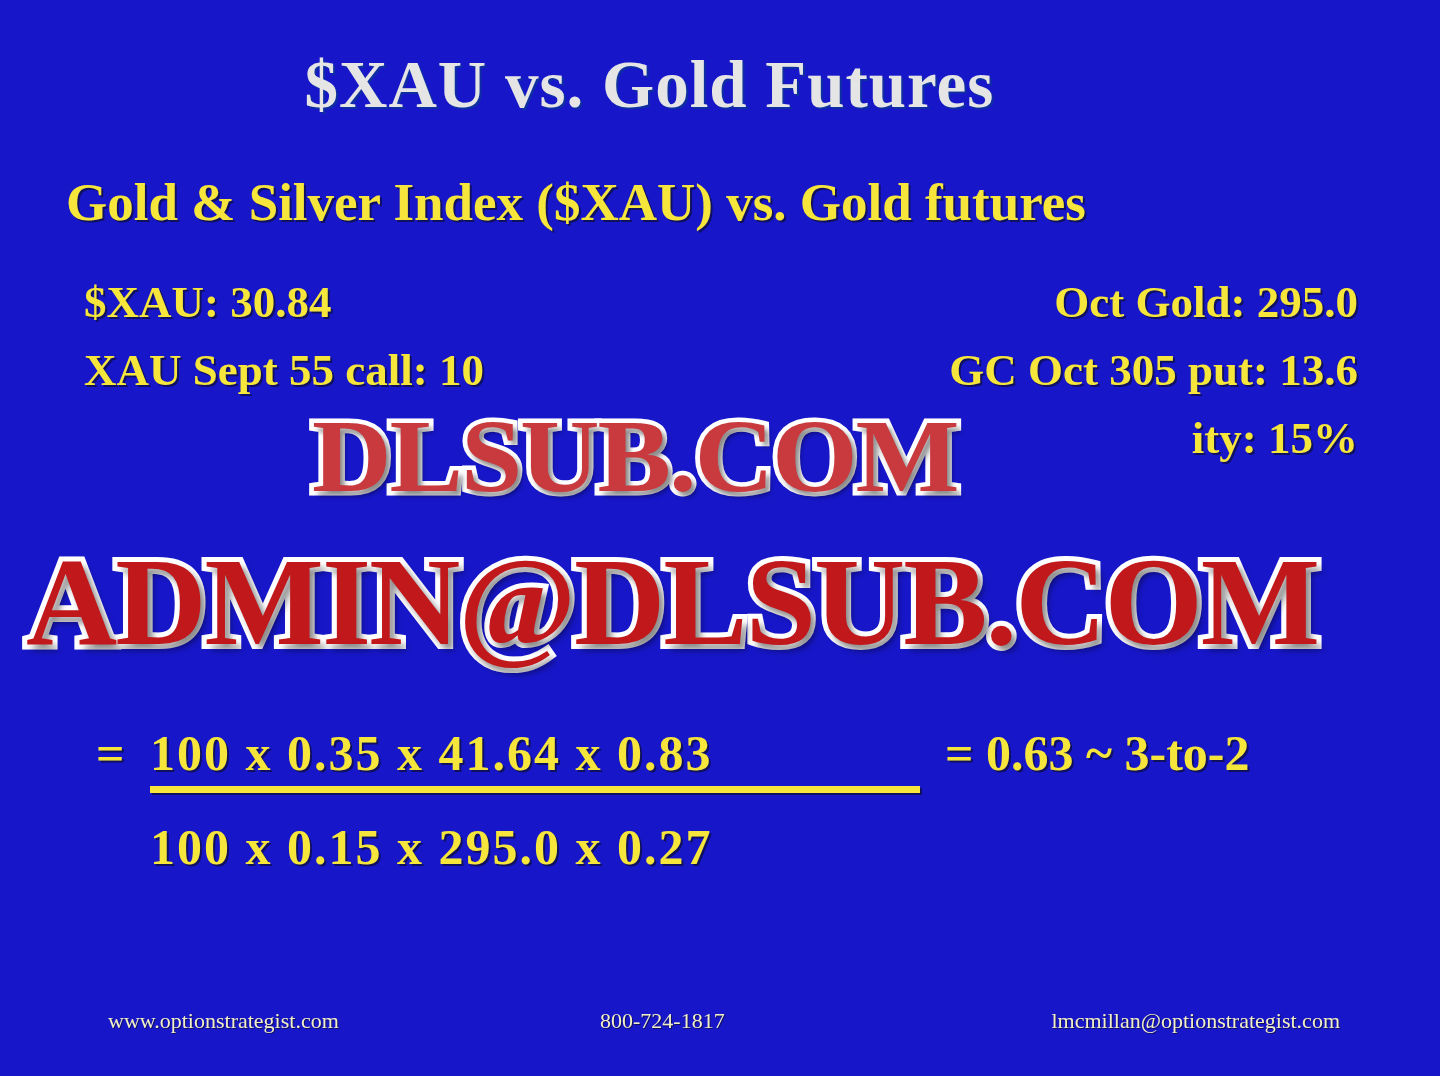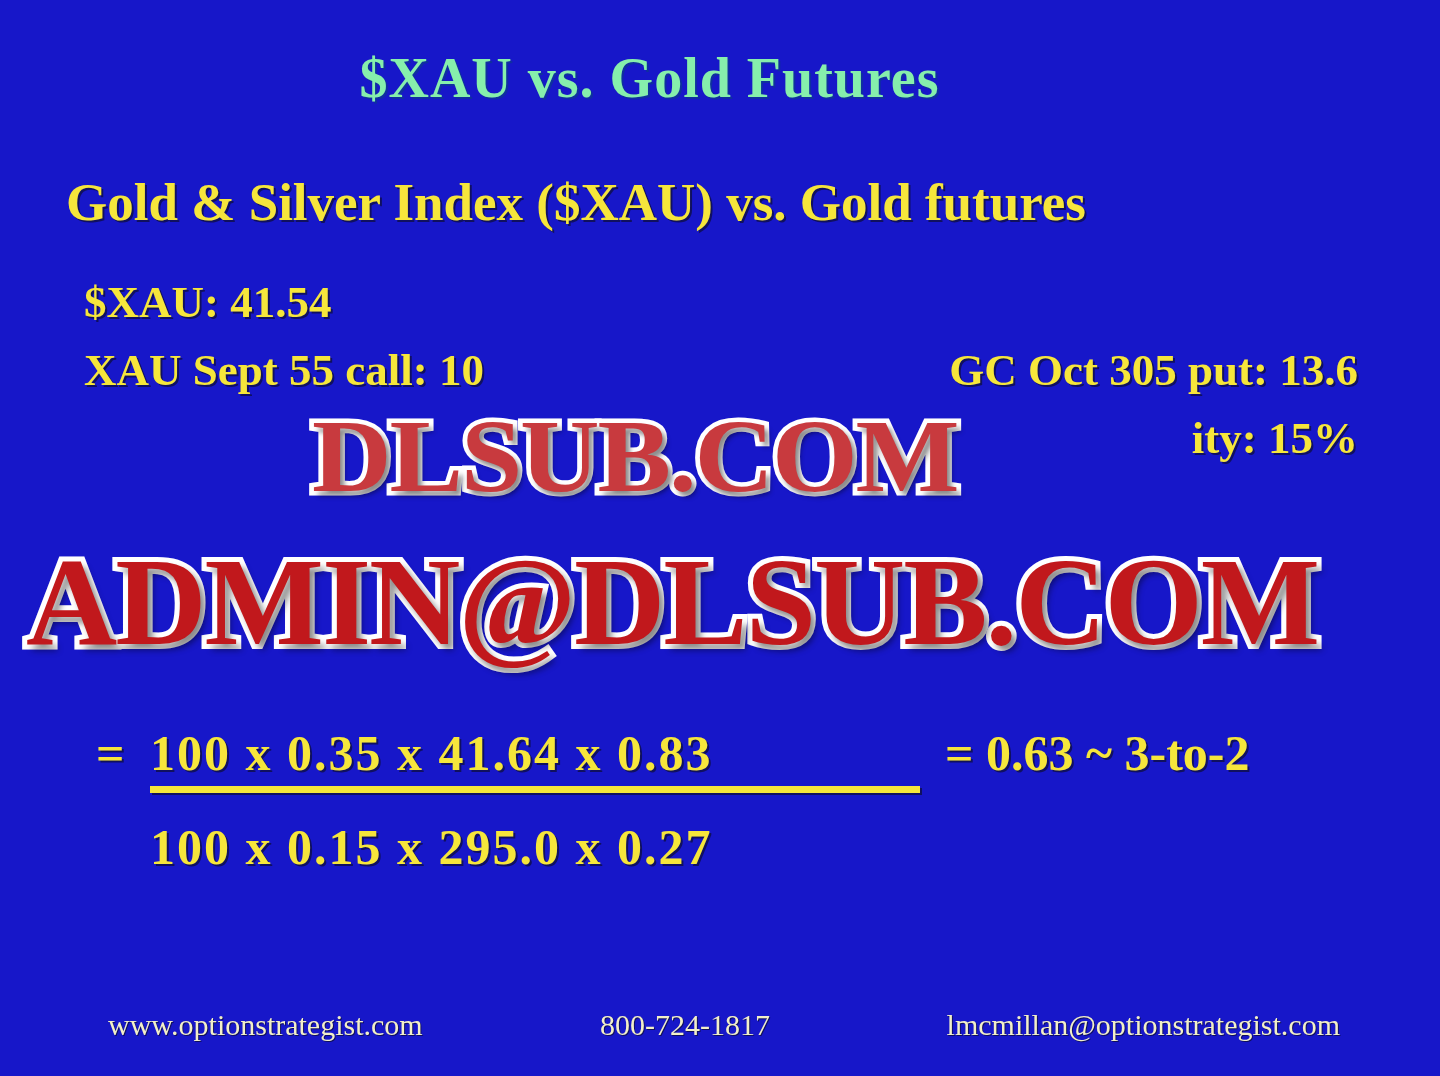--- a/index.html
+++ b/index.html
@@ -17,23 +17,23 @@
     -webkit-font-smoothing: none;
   }
 
   
   .title {
     position: absolute;
     top: 46px;
     left: 0;
     width: 1299px;
     text-align: center;
-    font-size: 56px;
+    font-size: 67px;
     font-weight: bold;
-    color: #86efac;
+    color: #e5e5e5;
     letter-spacing: 1px;
     text-shadow: 2px 2px 0 #0f2fa0;
     white-space: nowrap;
   }
 
   
   .subtitle {
     position: absolute;
     top: 172px;
     left: 0;
@@ -102,21 +102,21 @@
   .denominator { left: 150px; top: 112px; letter-spacing: 2px; }
   .result      { left: 945px; top: 18px; }
 
   
   .footer {
     position: absolute;
     bottom: 38px;
     left: 0;
     width: 1440px;
     height: 30px;
-    font-size: 30px;
+    font-size: 22px;
     color: #F2EFC8;
     text-shadow: 1px 1px 0 #10105a;
     white-space: nowrap;
   }
   .footer-left   { position: absolute; left: 108px;  top: 0; }
   .footer-center { position: absolute; left: 600px;  top: 0; }
   .footer-right  { position: absolute; right: 100px; top: 0; }
 
   
   .watermark {
@@ -155,21 +155,22 @@
 
 <div id="slide">
 
   <div class="title">$XAU vs. Gold Futures</div>
 
   <div class="subtitle">Gold &amp; Silver Index ($XAU) vs. Gold futures</div>
 
   <div class="datagrid">
 
     <div class="datarow">
-      <span class="cell-left">$XAU:  41.54</span>
+      <span class="cell-left">$XAU:  30.84</span>
+      <span class="cell-right">Oct Gold: 295.0</span>
     </div>
 
     <div class="datarow">
       <span class="cell-left">XAU Sept 55 call: 10</span>
       <span class="cell-right">GC Oct 305 put: 13.6</span>
     </div>
 
     <div class="datarow">
       <span class="cell-right">ity:  15%</span>
     </div>

